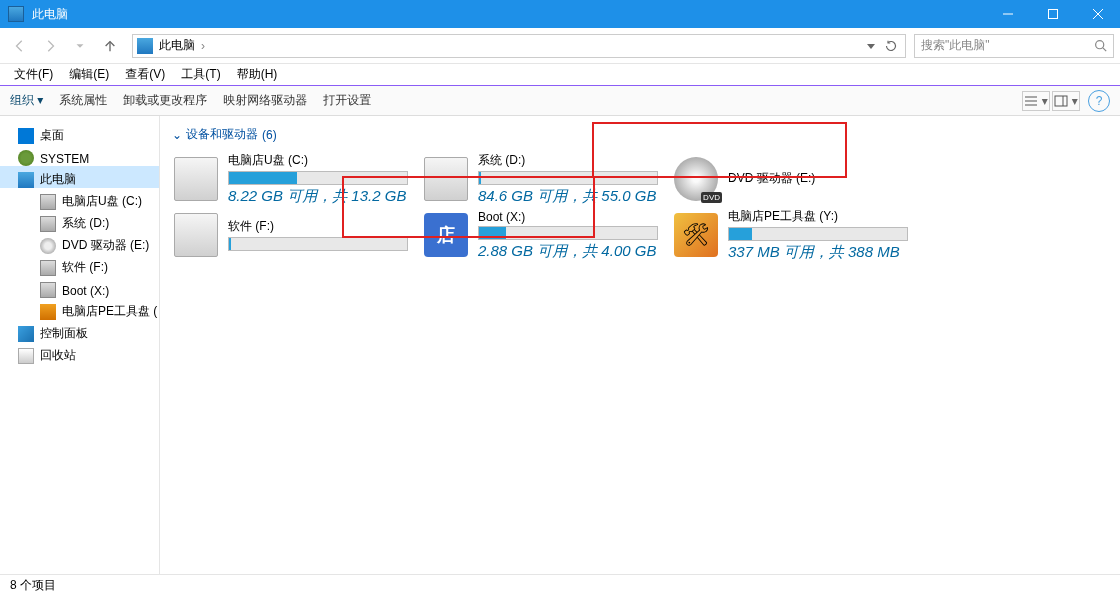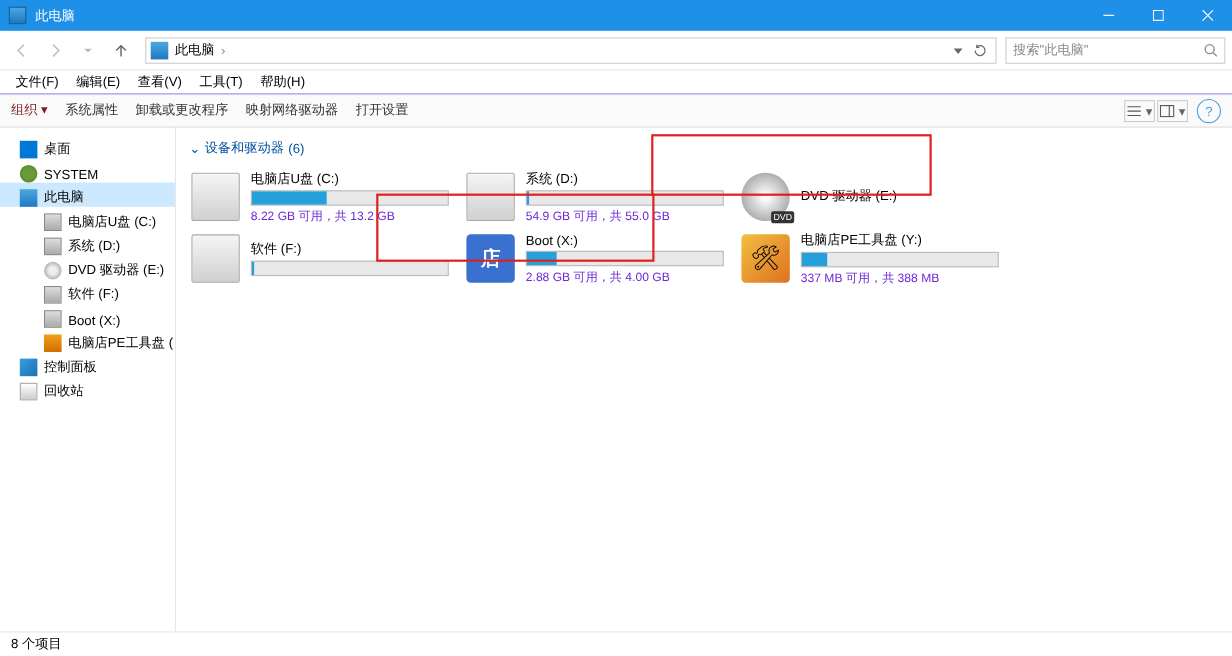--- a/index.html
+++ b/index.html
@@ -26,21 +26,21 @@
   .addrctl{width:20px;height:22px;display:flex;align-items:center;justify-content:center;color:#666;}
   .searchbox{width:200px;height:24px;border:1px solid #ccc;display:flex;align-items:center;padding:0 6px;color:#888;}
   .searchbox .sflex{flex:1;}
   
   
   .menurow{height:22px;border-bottom:1px solid #8b5cf6;display:flex;align-items:center;padding:0 8px;gap:4px;}
   .menuitem{padding:2px 6px;}
   
   
   .cmdrow{height:30px;border-bottom:1px solid #ddd;background:#fafafa;display:flex;align-items:center;padding:0 10px;gap:16px;}
-  .cmditem{display:flex;align-items:center;gap:4px;color:#7f1d1d;}
+  .cmditem{display:flex;align-items:center;gap:4px;color:#0c4a6e;}
   .cmditem.plain{color:#333;}
   .cmdrow .flex{flex:1;}
   .viewctl{display:flex;align-items:center;gap:2px;color:#666;}
   .viewctl .box{width:28px;height:20px;border:1px solid #ccc;display:flex;align-items:center;justify-content:center;}
   
   
   .body{display:flex;height:calc(596px - 28px - 36px - 22px - 30px - 22px);}
   
   
   .tree{width:160px;border-right:1px solid #e5e5e5;padding:6px 0;overflow:hidden;}
@@ -69,21 +69,21 @@
   .dicon.disk{background:linear-gradient(#f5f5f5,#d0d0d0);border:1px solid #aaa;border-radius:2px;}
   .dicon.dvd{background:radial-gradient(circle,#fafafa 10%,#bbb 60%, #888 100%);border-radius:50%;}
   .dicon.dvd::after{content:"DVD";position:absolute;bottom:-2px;right:-4px;font-size:8px;background:#333;color:#fff;padding:1px 2px;border-radius:2px;}
   .dicon.boot{background:#3a70d0;border-radius:4px;color:#fff;display:flex;align-items:center;justify-content:center;font-size:18px;font-weight:bold;}
   .dicon.pe{background:linear-gradient(135deg,#f0c040,#e07020);border-radius:4px;position:relative;}
   .dicon.pe::after{content:"🛠";position:absolute;inset:0;display:flex;align-items:center;justify-content:center;font-size:22px;}
   .dinfo{flex:1;}
   .dname{margin-bottom:2px;}
   .dbar{height:14px;border:1px solid #bcbcbc;background:#e8e8e8;position:relative;margin-bottom:2px;width:180px;}
   .dfill{height:100%;background:#26a0da;}
-  .dtext{color:#6d28d9;font-size:11px;}
+  .dtext{color:#0369a1;font-size:15px;font-style:italic;}
   
   .hl{position:absolute;border:2px solid #e02020;pointer-events:none;}
   
   
   .status{height:22px;border-top:1px solid #e5e5e5;display:flex;align-items:center;padding:0 10px;}
   .status .flex{flex:1;}
   .wm{color:#d0d0d0;font-size:13px;}
 </style>
 </head>
 <body>
@@ -251,21 +251,21 @@
             <div class="dtext">8.22 GB 可用，共 13.2 GB</div>
           </div>
         </div>
         <div class="drive">
           <div class="dicon disk"></div>
           <div class="dinfo">
             <div class="dname">系统 (D:)</div>
             <div class="dbar">
               <div class="dfill" style="width: 1%;"></div>
             </div>
-            <div class="dtext">54.9 GB 可用，共 55.0 GB</div>
+            <div class="dtext">84.6 GB 可用，共 55.0 GB</div>
           </div>
         </div>
         <div class="drive">
           <div class="dicon dvd"></div>
           <div class="dinfo">
             <div class="dname">DVD 驱动器 (E:)</div>
           </div>
         </div>
         <div class="drive">
           <div class="dicon disk"></div>

